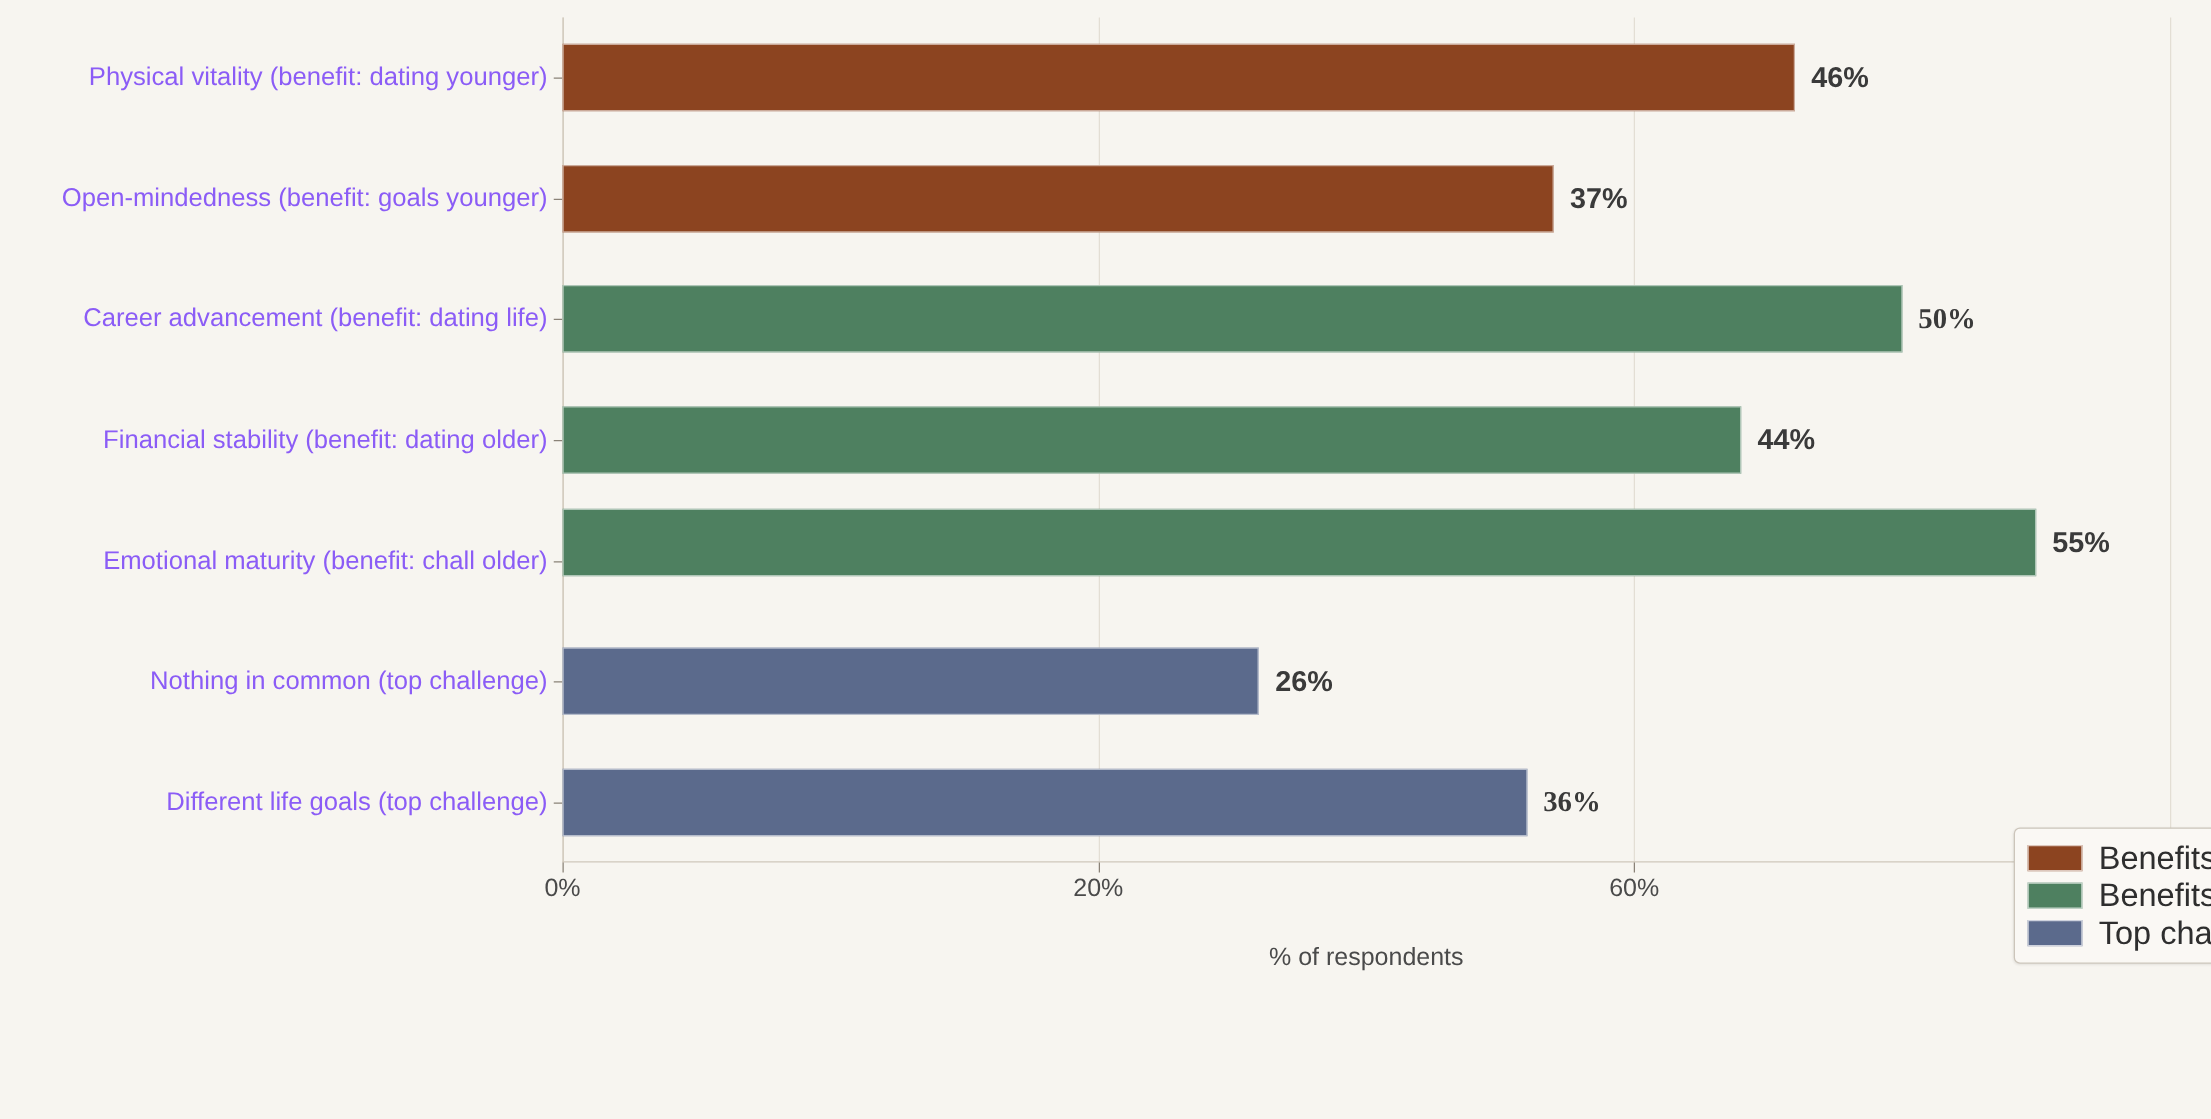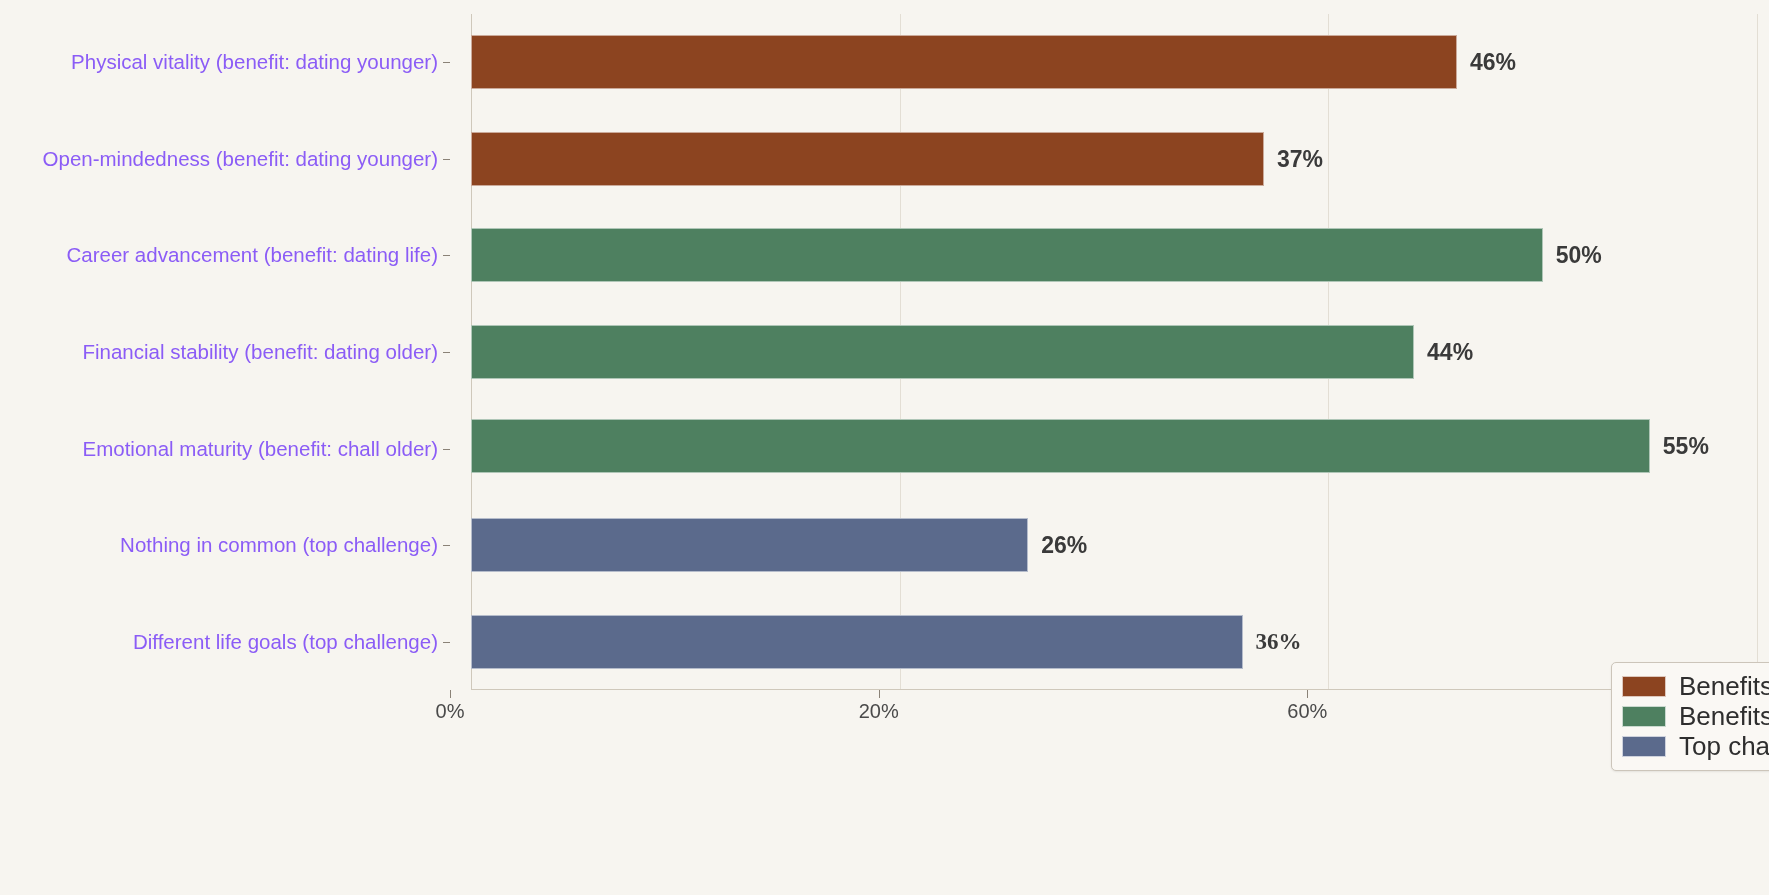--- a/index.html
+++ b/index.html
@@ -11,21 +11,21 @@
     position:relative;
   }
   #figure{position:absolute;left:0;top:0;width:1769px;height:895px;}
 
   
   .plot-area{
     position:absolute;
     left:450px;  top:14px;
     width:1286px; height:676px;
   }
-  .axes-frame{position:absolute;left:0;top:0;right:0;bottom:0;margin-left:21px;}
+  .axes-frame{position:absolute;left:0;top:0;right:0;bottom:0;}
 
   
   .gridline{
     position:absolute;top:0;bottom:0;width:1px;
     background:#e3ded4;
   }
   .gridline.first{background:#d9d3c8;}
 
   
   .spine-bottom{
@@ -127,21 +127,21 @@
   }
 </style>
 </head>
 <body>
 
 <div id="figure">
 
   <div id="ylabels">
       <div class="ylabel" style="top: 62.2857px;">Physical vitality (benefit: dating younger)</div>
       <div class="ytick" style="top: 62.2857px;"></div>
-      <div class="ylabel" style="top: 158.857px;">Open-mindedness (benefit: dating younger)</div>
+      <div class="ylabel" style="top: 158.857px;">Open-mindedness (benefit: goals younger)</div>
       <div class="ytick" style="top: 158.857px;"></div>
       <div class="ylabel" style="top: 255.429px;">Career advancement (benefit: dating life)</div>
       <div class="ytick" style="top: 255.429px;"></div>
       <div class="ylabel" style="top: 352px;">Financial stability (benefit: dating older)</div>
       <div class="ytick" style="top: 352px;"></div>
       <div class="ylabel" style="top: 448.571px;">Emotional maturity (benefit: chall older)</div>
       <div class="ytick" style="top: 448.571px;"></div>
       <div class="ylabel" style="top: 545.143px;">Nothing in common (top challenge)</div>
       <div class="ytick" style="top: 545.143px;"></div>
       <div class="ylabel" style="top: 641.714px;">Different life goals (top challenge)</div>
@@ -162,27 +162,27 @@
           <div class="bar-row" style="top: 21.2857px; width: 1286px;">
             <div class="bar" title="Physical vitality (benefit: dating younger) 46%" style="width: 985.933px; background: rgb(140, 68, 32);"></div>
             <div class="bar-value" style="left: 998.933px;">46%</div>
           </div>
           <div class="bar-row" style="top: 117.857px; width: 1286px;">
             <div class="bar" title="Open-mindedness (benefit: dating younger) 37%" style="width: 793.033px; background: rgb(140, 68, 32);"></div>
             <div class="bar-value" style="left: 806.033px;">37%</div>
           </div>
           <div class="bar-row" style="top: 214.429px; width: 1286px;">
             <div class="bar" title="Career advancement (benefit: dating older) 50%" style="width: 1071.67px; background: rgb(78, 128, 96);"></div>
-            <div class="bar-value" style="left: 1084.67px;">50%</div>
+            <div class="bar-value" style="left: 1084.67px; font-family: Liberation Serif, serif;">50%</div>
           </div>
           <div class="bar-row" style="top: 311px; width: 1286px;">
             <div class="bar" title="Financial stability (benefit: dating older) 44%" style="width: 943.067px; background: rgb(78, 128, 96);"></div>
             <div class="bar-value" style="left: 956.067px;">44%</div>
           </div>
-          <div class="bar-row" style="top: 405px; width: 1286px;">
+          <div class="bar-row" style="top: 393px; width: 1286px;">
             <div class="bar" title="Emotional maturity (benefit: dating older) 55%" style="width: 1178.83px; background: rgb(78, 128, 96);"></div>
             <div class="bar-value" style="left: 1191.83px;">55%</div>
           </div>
           <div class="bar-row" style="top: 504.143px; width: 1286px;">
             <div class="bar" title="Nothing in common (top challenge) 26%" style="width: 557.267px; background: rgb(91, 106, 140);"></div>
             <div class="bar-value" style="left: 570.267px;">26%</div>
           </div>
           <div class="bar-row" style="top: 600.714px; width: 1286px; font-family: Liberation Serif, serif;">
             <div class="bar" title="Different life goals (top challenge) 36%" style="width: 771.6px; background: rgb(91, 106, 140);"></div>
             <div class="bar-value" style="left: 784.6px;">36%</div>
@@ -195,20 +195,23 @@
       <div class="xtick-mark" style="left: 450px;"></div>
       <div class="xtick-label" style="left: 450px;">0%</div>
       <div class="xtick-mark" style="left: 878.667px;"></div>
       <div class="xtick-label" style="left: 878.667px;">20%</div>
       <div class="xtick-mark" style="left: 1307.33px;"></div>
       <div class="xtick-label" style="left: 1307.33px;">60%</div>
       <div class="xtick-mark" style="left: 1736px;"></div>
       <div class="xtick-label" style="left: 1736px;">60%</div>
     </div>
 
+  <div class="xaxis-title">
+    <span style="left: 208.5px;">% of respondents</span>
+  </div>
 
   <div class="legend">
     <div id="legend-items">
         <div class="legend-item">
           <span class="legend-swatch" style="background: rgb(140, 68, 32);"></span>
           <span class="legend-label">Benefits</span>
         </div>
         <div class="legend-item">
           <span class="legend-swatch" style="background: rgb(78, 128, 96);"></span>
           <span class="legend-label">Benefits</span>

